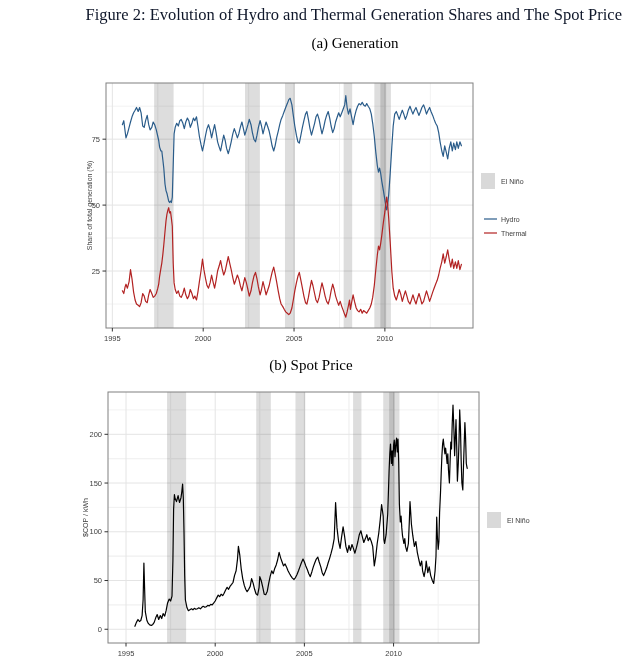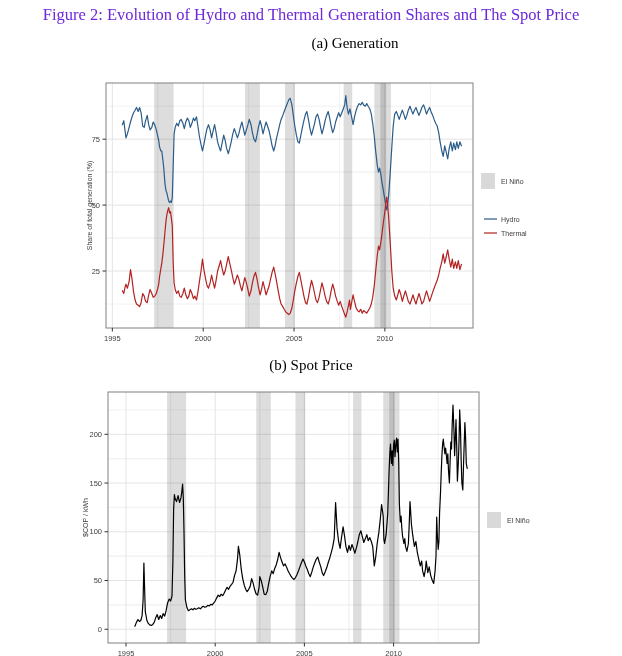--- a/index.html
+++ b/index.html
@@ -1,19 +1,19 @@
 <!DOCTYPE html>
 <html><head>
 <meta charset="utf-8">
 <style>
   html,body{margin:0;padding:0;background:#ffffff;}
   body{width:622px;height:656px;position:relative;overflow:hidden;
        font-family:"Liberation Sans","DejaVu Sans",sans-serif;}
-  .fig-title{position:absolute;left:0;top:5px;width:622px;text-align:center;
-       font-family:"Liberation Serif","DejaVu Serif",serif;font-size:16.5px;color:#6d28d9;}
+  .fig-title{position:absolute;left:0;top:5px;width:622px;text-align:right;
+       font-family:"Liberation Serif","DejaVu Serif",serif;font-size:16.5px;color:#0f172a;}
   .caption{position:absolute;left:0;width:622px;text-align:center;
        font-family:"Liberation Serif","DejaVu Serif",serif;font-size:15px;color:#000;}
   .capA{top:35px;padding-left:44px;}
   .capB{top:357px;font-family:Liberation Serif, serif;}
   svg{position:absolute;left:0;display:block;}
   #chartA{top:68px;}
   #chartB{top:383px;}
 </style>
 </head>
 <body>

